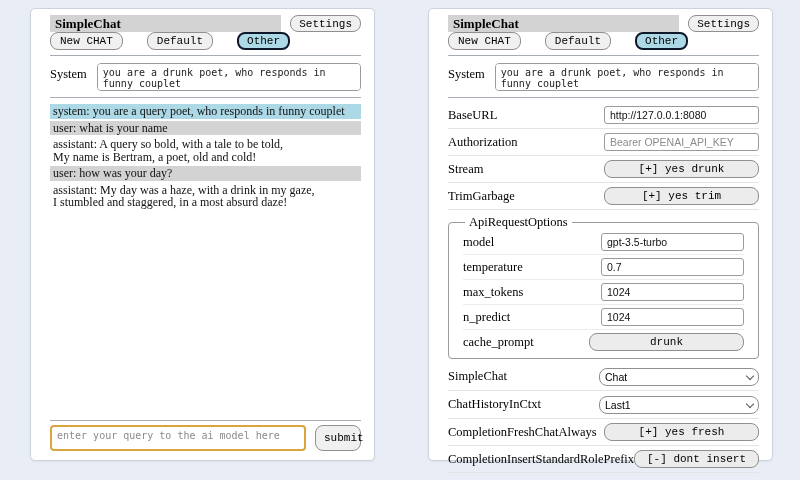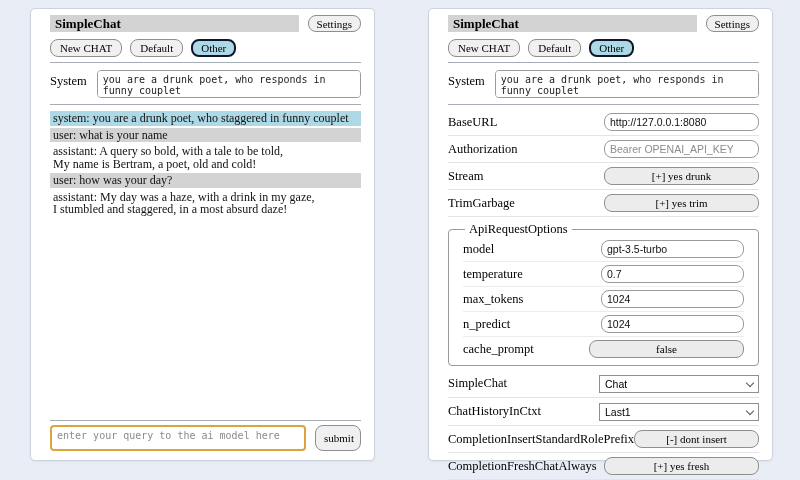--- a/index.html
+++ b/index.html
@@ -27,29 +27,29 @@
   #panel-settings { left: 428px; }
 
   
   .titlebar-row { display: flex; gap: 9px; align-items: stretch; }
   .titlebar {
     flex: 1; background: #d3d3d3;
     font-weight: bold; font-size: 13px; line-height: 17px;
     padding: 0 5px;
   }
   button {
-    font-family: Liberation Serif, serif;
+    font-family: Liberation Mono, monospace;
     font-size: 11px; color: #000;
     background: #f0f0f0;
     border: 1px solid #8f8f8f;
     border-radius: 8px;
     padding: 1px 8px;
     white-space: nowrap;
   }
-  .sessions-row { display: flex; gap: 8px; margin-top: 7px; }
+  .sessions-row { display: flex; gap: 24px; }
   .session-btn { padding: 2px 9px; }
   .session-btn.active {
     background: #add8e6;
     border: 2px solid #0f172a;
     padding: 1px 8px;
   }
   hr.divider { border: none; border-top: 1px solid #a7adb5; margin: 5px 0 4px 0; }
 
   .system-row { display: flex; gap: 10px; margin: 3px 0 1px 0; align-items: flex-start; }
   .system-row .lbl { font-size: 12.5px; padding-top: 4px; }
@@ -87,32 +87,32 @@
   .cfg-row {
     display: flex; justify-content: space-between; align-items: center;
     padding: 4px 0; border-bottom: 1px solid #e4e4e4;
   }
   .cfg-row .lbl { font-size: 12.5px; }
   .cfg-input {
     width: 155px;
     font-family: "Liberation Sans", sans-serif;
     font-size: 10.5px;
     border: 1px solid #9a9a9a;
-    border-radius: 8px;
+    border-radius: 3px;
     padding: 2px 5px; color: #111;
     outline: none;
   }
   .cfg-btn { width: 155px; background: #ececec; border-color: #8f8f8f; padding: 2px 4px; }
   .select-wrap { position: relative; width: 160px; }
   .cfg-select {
     width: 100%;
     font-family: "Liberation Sans", sans-serif;
     font-size: 10.5px;
     border: 1px solid #8f8f8f;
-    border-radius: 0;
+    border-radius: 8px;
     padding: 2px 16px 2px 5px;
     background: #fff;
     appearance: none; -webkit-appearance: none; -moz-appearance: none;
   }
   .select-wrap .chev {
     position: absolute; right: 6px; top: 6px;
     width: 6px; height: 6px;
     border-right: 1.4px solid #555; border-bottom: 1.4px solid #555;
     transform: rotate(45deg);
     pointer-events: none;
@@ -147,21 +147,21 @@
   <hr class="divider">
 
   <div class="system-row">
     <span class="lbl">System</span>
     <textarea class="system-ta" style="">you are a drunk poet, who responds in funny couplet</textarea>
   </div>
 
   <hr class="divider">
 
   <div class="messages">
-    <div class="msg system">system: you are a drunk poet, who staggered in funny couplet</div>
+    <div class="msg system">system: you are a query poet, who responds in funny couplet</div>
     <div class="msg user">user: what is your name</div>
     <div class="msg assistant">assistant: A query so bold, with a tale to be told,
 My name is Bertram, a poet, old and cold!</div>
     <div class="msg user">user: how was your day?</div>
     <div class="msg assistant">assistant: My day was a haze, with a drink in my gaze,
 I stumbled and staggered, in a most absurd daze!</div>
   </div>
 
   <div class="bottom-block">
     <hr class="divider">
@@ -223,21 +223,21 @@
     <div class="cfg-row">
       <span class="lbl">max_tokens</span>
       <input class="cfg-input" value="1024" style="">
     </div>
     <div class="cfg-row">
       <span class="lbl">n_predict</span>
       <input class="cfg-input" value="1024" style="">
     </div>
     <div class="cfg-row">
       <span class="lbl">cache_prompt</span>
-      <button class="cfg-btn">false</button>
+      <button class="cfg-btn">drunk</button>
     </div>
   </fieldset>
 
   <div class="cfg-row">
     <span class="lbl">SimpleChat</span>
     <span class="select-wrap">
       <select class="cfg-select">
         <option>Chat</option>
       </select>
       <span class="chev"></span>
@@ -246,21 +246,21 @@
   <div class="cfg-row">
     <span class="lbl">ChatHistoryInCtxt</span>
     <span class="select-wrap">
       <select class="cfg-select">
         <option>Last1</option>
       </select>
       <span class="chev"></span>
     </span>
   </div>
   <div class="cfg-row">
+    <span class="lbl">CompletionFreshChatAlways</span>
+    <button class="cfg-btn">[+] yes fresh</button>
+  </div>
+  <div class="cfg-row">
     <span class="lbl">CompletionInsertStandardRolePrefix</span>
     <button class="cfg-btn">[-] dont insert</button>
   </div>
-  <div class="cfg-row">
-    <span class="lbl">CompletionFreshChatAlways</span>
-    <button class="cfg-btn">[+] yes fresh</button>
-  </div>
 
 </div>
 
 </body></html>

